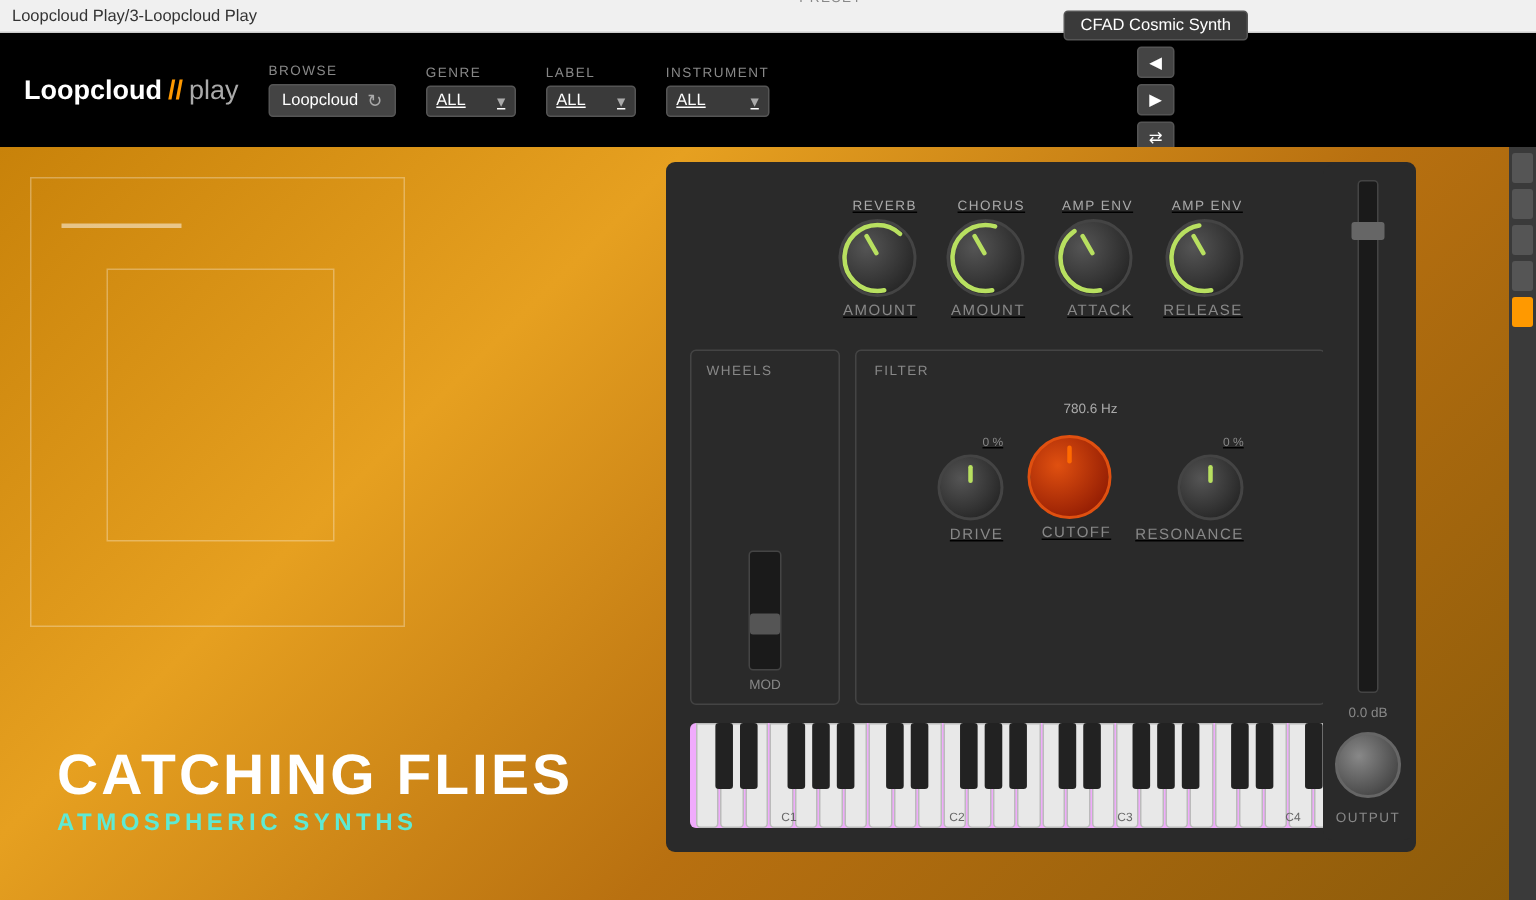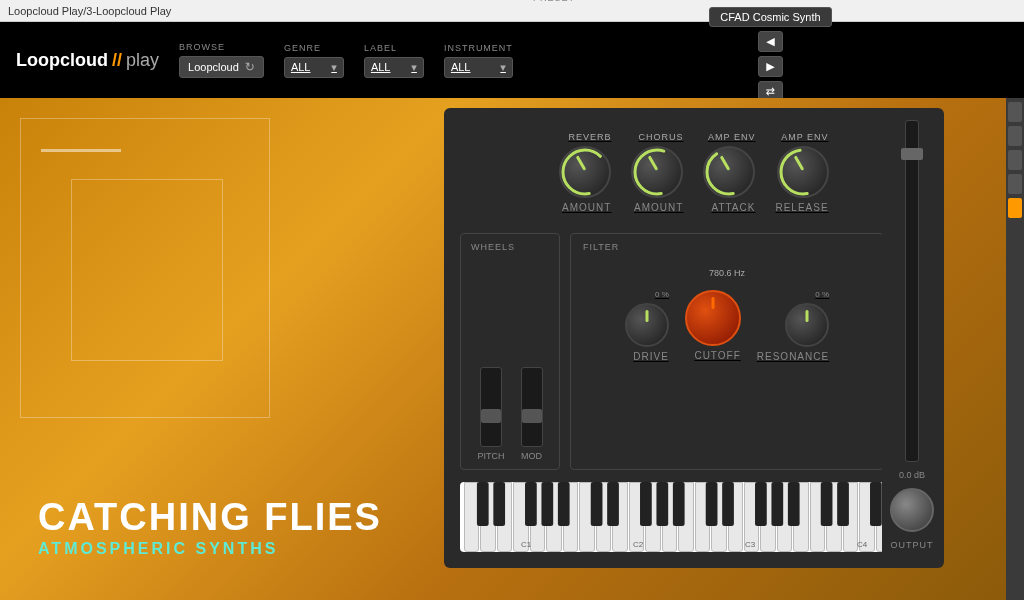--- a/index.html
+++ b/index.html
@@ -535,26 +535,20 @@
         </div>
         <span class="knob-label-bottom">RELEASE</span>
       </div>
     </div>
 
     <div class="middle-section">
 
       <div class="wheels-section">
         <span class="section-label">WHEELS</span>
         <div class="wheels-row">
-          <div class="wheel-group">
-            <div class="wheel-slider">
-              <div class="wheel-slider-thumb"></div>
-            </div>
-            <span class="wheel-label">PITCH</span>
-          </div>
           <div class="wheel-group">
             <div class="wheel-slider">
               <div class="wheel-slider-thumb"></div>
             </div>
             <span class="wheel-label">MOD</span>
           </div>
         </div>
       </div>
 
       <div class="filter-section">
@@ -583,21 +577,21 @@
       </div>
 
       <div style="display:flex;flex-direction:column;align-items:center;gap:4px;padding:4px;">
         <div class="output-fader" style="width:16px;height:160px;background:#1a1a1a;border:1px solid #444;border-radius:3px;position:relative;">
           <div style="position:absolute;top:15%;left:-4px;right:-4px;height:10px;background:#666;border-radius:2px;"></div>
         </div>
         <span style="font-size:9px;color:#888;">0.0 dB</span>
       </div>
     </div>
 
-    <div style="position:relative;height:70px;background:#ffffff;border-radius:4px;overflow:hidden;">
+    <div style="position:relative;height:70px;background:#f0abfc;border-radius:4px;overflow:hidden;">
       <div style="display:flex;height:100%;padding:0 4px;gap:1px;">
         <div style="flex:1;background:#e8e8e8;border-radius:0 0 3px 3px;border:1px solid #bbb;"></div>
         <div style="flex:1;background:#e8e8e8;border-radius:0 0 3px 3px;border:1px solid #bbb;"></div>
         <div style="flex:1;background:#e8e8e8;border-radius:0 0 3px 3px;border:1px solid #bbb;"></div>
         <div style="flex:1;background:#e8e8e8;border-radius:0 0 3px 3px;border:1px solid #bbb;"></div>
         <div style="flex:1;background:#e8e8e8;border-radius:0 0 3px 3px;border:1px solid #bbb;"></div>
         <div style="flex:1;background:#e8e8e8;border-radius:0 0 3px 3px;border:1px solid #bbb;"></div>
         <div style="flex:1;background:#e8e8e8;border-radius:0 0 3px 3px;border:1px solid #bbb;"></div>
         <div style="flex:1;background:#e8e8e8;border-radius:0 0 3px 3px;border:1px solid #bbb;"></div>
         <div style="flex:1;background:#e8e8e8;border-radius:0 0 3px 3px;border:1px solid #bbb;"></div>

